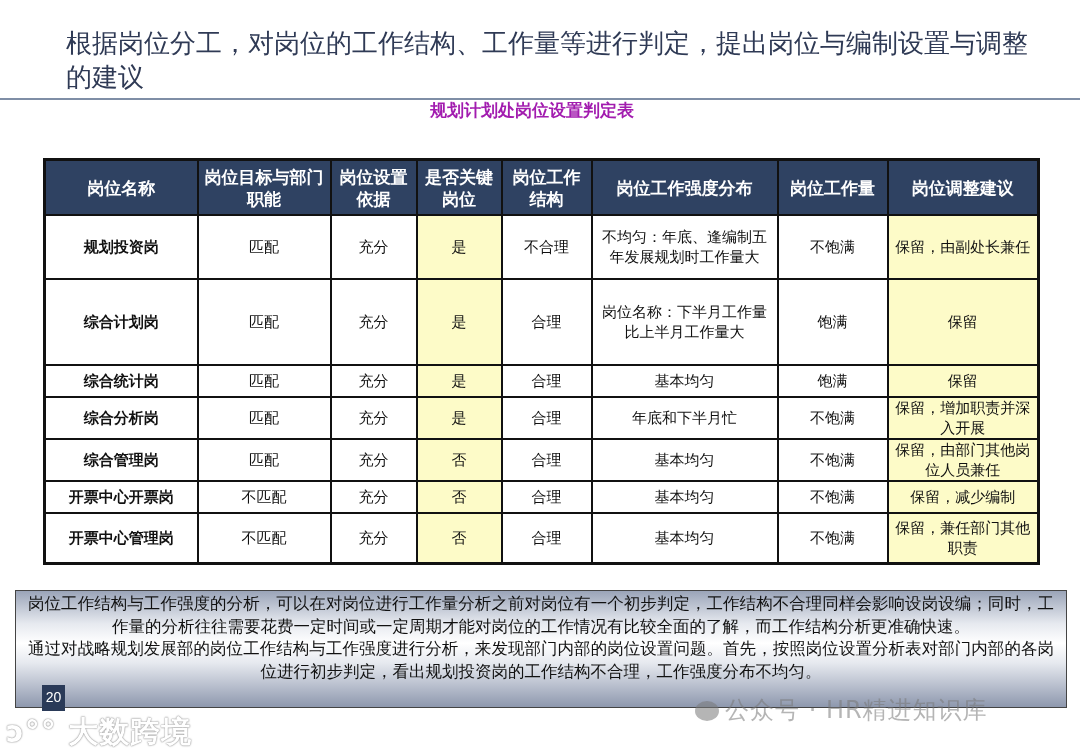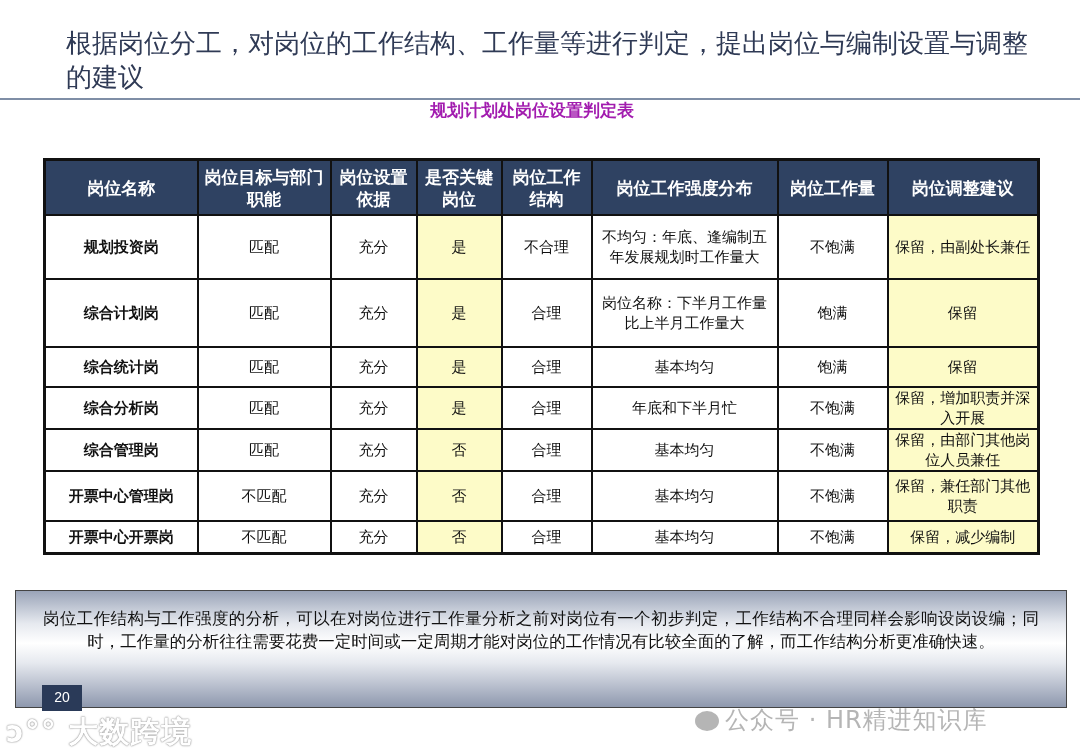--- a/index.html
+++ b/index.html
@@ -49,36 +49,36 @@
   table.judge td.hl { background: #fdfbc8; }
   .notes-box {
     position: absolute; left: 15px; top: 590px; width: 1052px; height: 118px;
     border: 1px solid #444;
     background: linear-gradient(to bottom, #9aa4b8 0%, #e6e9ef 28%, #ffffff 45%, #e6e9ef 62%, #8e98ae 100%);
     box-sizing: border-box;
     padding: 2px 12px 0 12px;
     font-family: "DejaVu Serif", "Liberation Serif", serif;
     font-size: 16.5px; line-height: 22.5px; color: #111;
   }
-  .notes-box p { margin: 15px; text-align: justify; text-align-last: center; }
+  .notes-box p { margin: 0; text-align: justify; text-align-last: center; }
   .page-badge {
-    position: absolute; left: 42px; top: 685px; width: 40px; height: 26px;
+    position: absolute; left: 42px; top: 685px; width: 23px; height: 26px;
     background: #2a3a58; color: #fff; font-size: 14px; line-height: 24px;
     text-align: center; font-family: "Liberation Sans", sans-serif;
   }
   .wm-left {
     position: absolute; left: 6px; top: 712px;
     font-size: 30px; font-weight: bold; color: #ffffff;
     text-shadow: 0 0 2px #999, 0 0 1px #777;
     font-family: "DejaVu Sans", sans-serif; letter-spacing: 1px;
   }
   .wm-right {
     position: absolute; left: 695px; top: 694px;
     font-size: 24px; color: rgba(120,120,120,0.55);
-    font-family: "DejaVu Sans", sans-serif; letter-spacing: 1px; margin-top: 10px;
+    font-family: "DejaVu Sans", sans-serif; letter-spacing: 1px;
   }
   .wm-right .dot {
     display: inline-block; width: 24px; height: 20px; border-radius: 50%;
     background: rgba(120,120,120,0.55); vertical-align: middle; margin-right: 6px;
   }
 </style>
 </head>
 <body>
 
 <div class="slide-title">根据岗位分工，对岗位的工作结构、工作量等进行判定，提出岗位与编制设置与调整的建议</div>
@@ -112,31 +112,31 @@
     <tr style="height:64px">
       <td class="name">规划投资岗</td>
       <td>匹配</td>
       <td>充分</td>
       <td class="hl">是</td>
       <td>不合理</td>
       <td>不均匀：年底、逢编制五年发展规划时工作量大</td>
       <td>不饱满</td>
       <td class="hl">保留，由副处长兼任</td>
     </tr>
-    <tr style="height:68px">
+    <tr style="height:86px">
       <td class="name">综合计划岗</td>
       <td>匹配</td>
       <td>充分</td>
       <td class="hl">是</td>
       <td>合理</td>
       <td>岗位名称：下半月工作量比上半月工作量大</td>
       <td>饱满</td>
       <td class="hl">保留</td>
     </tr>
-    <tr style="height:40px">
+    <tr style="height:32px">
       <td class="name">综合统计岗</td>
       <td>匹配</td>
       <td>充分</td>
       <td class="hl">是</td>
       <td>合理</td>
       <td>基本均匀</td>
       <td>饱满</td>
       <td class="hl">保留</td>
     </tr>
     <tr style="height:33px">
@@ -151,46 +151,47 @@
     </tr>
     <tr style="height:42px">
       <td class="name">综合管理岗</td>
       <td>匹配</td>
       <td>充分</td>
       <td class="hl">否</td>
       <td>合理</td>
       <td>基本均匀</td>
       <td>不饱满</td>
       <td class="hl">保留，由部门其他岗位人员兼任</td>
+    </tr>
+    <tr style="height:32px">
+      <td class="name">开票中心开票岗</td>
+      <td>不匹配</td>
+      <td>充分</td>
+      <td class="hl">否</td>
+      <td>合理</td>
+      <td>基本均匀</td>
+      <td>不饱满</td>
+      <td class="hl">保留，减少编制</td>
     </tr>
     <tr style="height:50px">
       <td class="name">开票中心管理岗</td>
       <td>不匹配</td>
       <td>充分</td>
       <td class="hl">否</td>
       <td>合理</td>
       <td>基本均匀</td>
       <td>不饱满</td>
       <td class="hl">保留，兼任部门其他职责</td>
     </tr>
-    <tr style="height:32px">
-      <td class="name">开票中心开票岗</td>
-      <td>不匹配</td>
-      <td>充分</td>
-      <td class="hl">否</td>
-      <td>合理</td>
-      <td>基本均匀</td>
-      <td>不饱满</td>
-      <td class="hl">保留，减少编制</td>
-    </tr>
   </tbody>
 </table>
 
 <div class="notes-box">
   <p>岗位工作结构与工作强度的分析，可以在对岗位进行工作量分析之前对岗位有一个初步判定，工作结构不合理同样会影响设岗设编；同时，工作量的分析往往需要花费一定时间或一定周期才能对岗位的工作情况有比较全面的了解，而工作结构分析更准确快速。</p>
+  <p>通过对战略规划发展部的岗位工作结构与工作强度进行分析，来发现部门内部的岗位设置问题。首先，按照岗位设置分析表对部门内部的各岗位进行初步判定，看出规划投资岗的工作结构不合理，工作强度分布不均匀。</p>
 </div>
 
 <div class="page-badge">20</div>
 
 <div class="wm-left">
   <span>ↄ°°</span>
   <span>大数跨境</span>
 </div>
 <div class="wm-right">
   <span class="dot"></span><span>公众号 · HR精进知识库</span>

